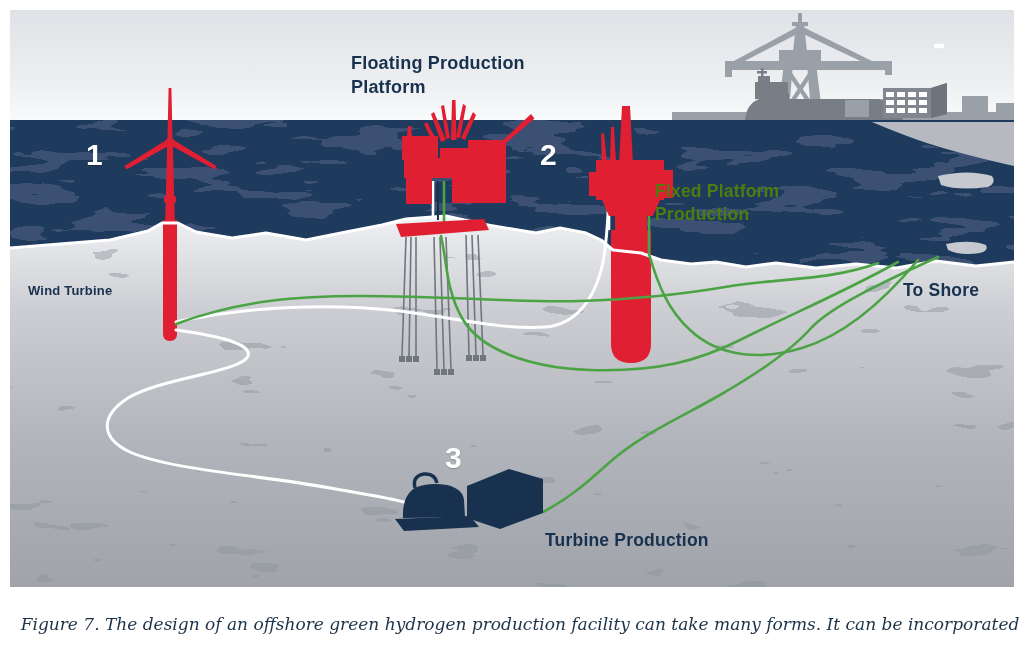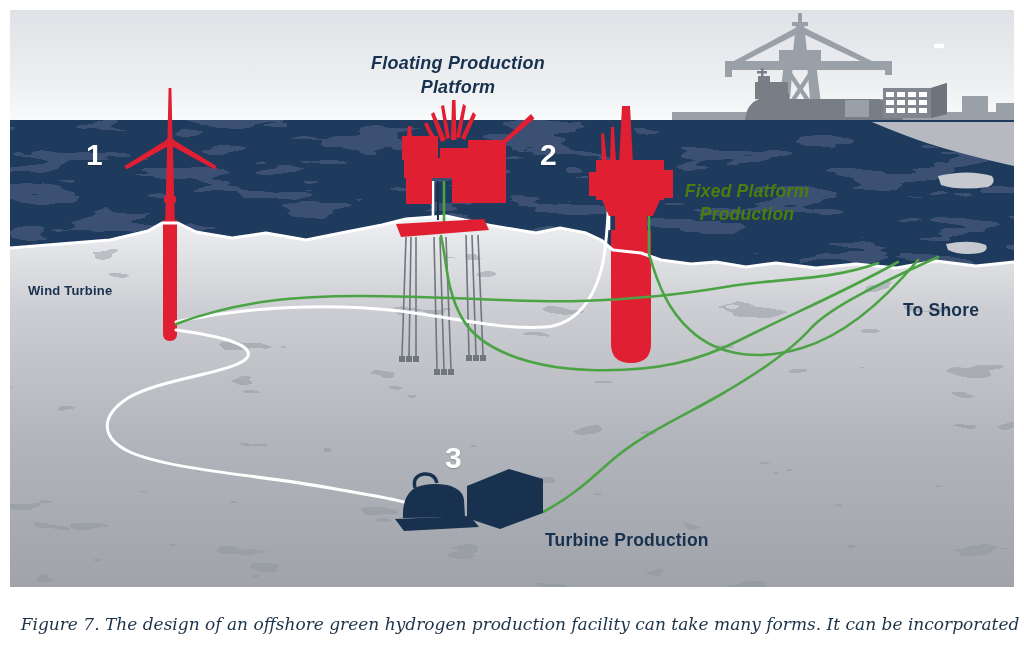--- a/index.html
+++ b/index.html
@@ -3,21 +3,21 @@
 <meta charset="utf-8">
 <style>
   html,body{margin:0;padding:0;}
   body{width:1024px;height:669px;background:#ffffff;font-family:"Liberation Sans",sans-serif;overflow:hidden;position:relative;}
   .page{position:absolute;inset:0;background:#ffffff;}
   .illustration{position:absolute;left:10px;top:10px;width:1004px;height:577px;}
   .illustration svg{position:absolute;left:0;top:0;display:block;}
   .lbl{position:absolute;font-weight:700;letter-spacing:.2px;line-height:1.25;}
   .lbl.navy{color:#17314f;}
   .lbl.white{color:#4d7c0f;}
-  .lbl.center{text-align:center;font-style:italic;}
+  .lbl.center{text-align:left;}
   .marker{position:absolute;color:#ffffff;font-weight:700;font-size:30px;text-shadow:0 1px 1px rgba(0,0,0,.25);}
   .caption{position:absolute;left:8px;top:612px;width:1024px;text-align:center;
            font-family:"DejaVu Serif","Liberation Serif",serif;font-style:italic;
            color:#1d3349;font-size:17px;line-height:1.42;}
 </style>
 </head>
 <body>
 
 <div class="page">
   <div class="illustration">
@@ -212,21 +212,21 @@
         <rect x="664" y="170" width="9" height="28"></rect>
         <rect x="589" y="172" width="7" height="24"></rect>
         <path d="M602,200 L660,200 L653,216 L609,216 Z"></path>
         <rect x="615" y="200" width="32" height="36"></rect>
       </g>
     </svg>
 
     <div class="lbl navy center" style="left:341px;top:41px;width:214px;font-size:18px;line-height:24px;">Floating Production Platform</div>
     <div class="lbl white center" style="left:645px;top:170px;width:184px;font-size:17.5px;line-height:23px;">Fixed Platform Production</div>
     <div class="lbl navy" style="left:18px;top:273px;font-size:13px;">Wind Turbine</div>
-    <div class="lbl navy" style="left:893px;top:270px;font-size:17.5px;margin-top:20px;">To Shore</div>
+    <div class="lbl navy" style="left:893px;top:270px;font-size:17.5px;">To Shore</div>
     <div class="lbl navy" style="left:535px;top:520px;font-size:17.5px;">Turbine Production</div>
 
     <div class="marker" style="left:76px;top:128px;">1</div>
     <div class="marker" style="left:530px;top:128px;">2</div>
     <div class="marker" style="left:435px;top:431px;">3</div>
   </div>
 
   <div class="caption">
     <div>Figure 7. The design of an offshore green hydrogen production facility can take many forms. It can be incorporated</div>
   </div>

